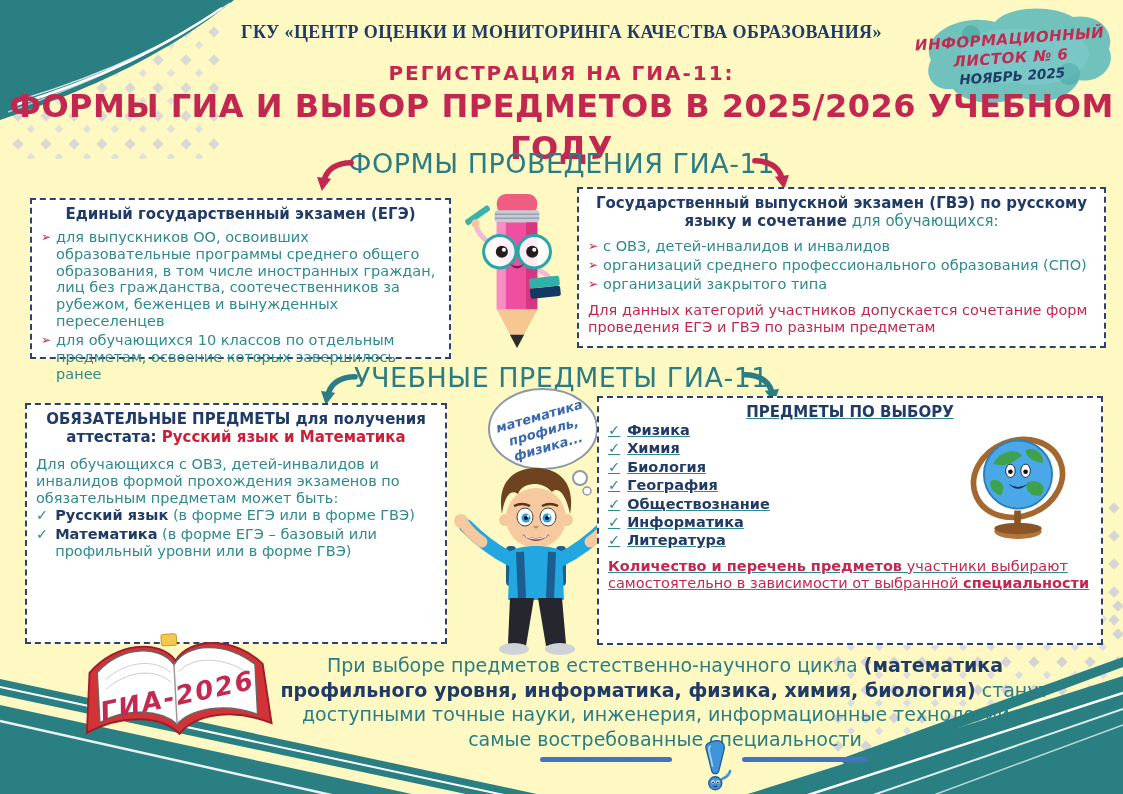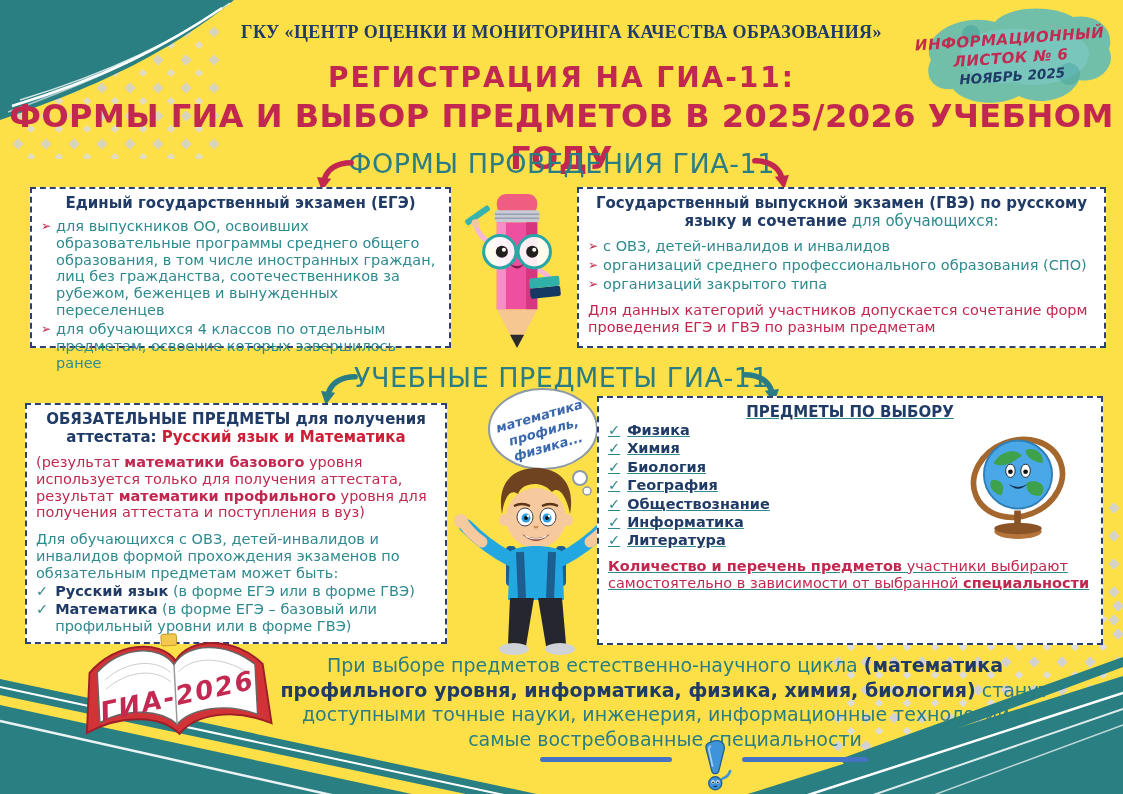--- a/index.html
+++ b/index.html
@@ -1,40 +1,40 @@
 <!DOCTYPE html>
 <html><head>
 <meta charset="utf-8">
 <style>
   html,body{margin:0;padding:0;background:#fff;}
-  .poster{position:relative;width:1123px;height:794px;background:#fde047;overflow:hidden;
+  .poster{position:relative;width:1123px;height:794px;background:#fef9c3;overflow:hidden;
           font-family:"DejaVu Sans",sans-serif;}
   
   .org-title{position:absolute;top:22px;left:0;right:0;text-align:center;
              font-family:"Liberation Serif","DejaVu Serif",serif;font-weight:bold;
              font-size:18px;color:#1f3b66;letter-spacing:.4px;}
   .badge{position:absolute;top:4px;right:4px;width:218px;height:112px;}
   .badge svg{position:absolute;inset:0;}
   .badge-text{position:relative;text-align:center;padding-top:26px;transform:rotate(-4deg);
               font-style:italic;font-weight:bold;line-height:1.25;}
   .badge-l1,.badge-l2{color:#c22a52;font-size:15px;letter-spacing:.5px;}
   .badge-l3{color:#1f3b66;font-size:13.5px;}
   .main-title{position:absolute;top:60px;left:0;right:0;text-align:center;color:#c2284f;
               font-weight:bold;line-height:1.3;}
-  .main-title .t1{font-size:28px;letter-spacing:2px;}
+  .main-title .t1{font-size:20px;letter-spacing:2px;}
   .main-title .t2{font-size:32px;letter-spacing:.5px;}
   
   .sec-head{position:absolute;left:0;right:0;text-align:center;color:#2a7d84;
             font-size:27px;letter-spacing:.5px;}
   .sec1{top:148px;} .sec2{top:362px;}
   .arrow{position:absolute;}
   
   .box{position:absolute;border:2px dashed #2c4173;background:#fff;box-sizing:border-box;
        padding:5px 9px;font-size:14.5px;line-height:1.16;color:#2e8a8e;}
-  .box-ege{left:30px;top:187px;width:421px;height:161px;}
+  .box-ege{left:30px;top:198px;width:421px;height:161px;}
   .box-gve{left:577px;top:187px;width:529px;height:161px;}
   .box-mand{left:25px;top:403px;width:422px;height:241px;}
   .box-elect{left:597px;top:396px;width:506px;height:249px;text-decoration:underline;}
   .bx-title{text-align:center;font-weight:bold;color:#1f3b66;font-size:15px;line-height:1.2;}
   .blue-b{color:#1f3b66;font-weight:bold;}
   .red-b{color:#cc1f35;font-weight:bold;}
   .crim{color:#c2284f;}
   .crim-b{color:#c2284f;font-weight:bold;}
   .teal{color:#2e8a8e;}
   .blt{display:flex;margin-top:2px;}
@@ -126,21 +126,21 @@
   </svg>
 
   <div class="box box-ege">
     <div class="bx-title">Единый государственный экзамен (ЕГЭ)</div>
     <div class="blt mt6">
       <span class="mark">➢</span>
       <span class="teal">для выпускников ОО, освоивших образовательные программы среднего общего образования, в том числе иностранных граждан, лиц без гражданства, соотечественников за рубежом, беженцев и вынужденных переселенцев</span>
     </div>
     <div class="blt">
       <span class="mark">➢</span>
-      <span class="teal">для обучающихся 4 классов по отдельным предметам, освоение которых завершилось ранее</span>
+      <span class="teal">для обучающихся 10 классов по отдельным предметам, освоение которых завершилось ранее</span>
     </div>
   </div>
 
   <svg class="illus" style="left:462px;top:190px" width="104" height="166" viewBox="0 0 100 164">
     <path d="M33,56 C20,50 14,42 12,34" stroke="#f4b8d6" stroke-width="5" fill="none" stroke-linecap="round"></path>
     <rect x="0" y="22" width="28" height="6" rx="2" transform="rotate(-35 14 25)" fill="#39b3ae"></rect>
     <circle cx="12" cy="33" r="4" fill="#f6c79c"></circle>
     <path d="M73,78 C84,84 90,90 90,98" stroke="#f4b8d6" stroke-width="5" fill="none" stroke-linecap="round"></path>
     <rect x="33" y="4" width="40" height="20" rx="9" fill="#ef5d80"></rect>
     <rect x="31" y="20" width="44" height="12" rx="3" fill="#c7cbd6"></rect>
@@ -188,23 +188,20 @@
     <polygon points="1,20 16,22 6,35" fill="#2a7d84"></polygon>
   </svg>
   <svg class="arrow" style="left:742px;top:370px" width="38" height="34" viewBox="0 0 40 36">
     <path d="M3,5 C18,5 28,12 31,22" fill="none" stroke="#2a7d84" stroke-width="6" stroke-linecap="round"></path>
     <polygon points="39,20 24,22 34,35" fill="#2a7d84"></polygon>
   </svg>
 
   <div class="box box-mand" style="font-size:14.5px">
     <div class="bx-title">
       <span class="blue-b">ОБЯЗАТЕЛЬНЫЕ ПРЕДМЕТЫ</span><span class="blue-b"> для получения аттестата: </span><span class="red-b">Русский язык и Математика</span>
-    </div>
-    <div class="crim mt8">
-      <span>(результат </span><span class="crim-b">математики базового</span><span> уровня используется только для получения аттестата, результат </span><span class="crim-b">математики профильного</span><span> уровня для получения аттестата и поступления в вуз)</span>
     </div>
     <div class="teal mt10">Для обучающихся с ОВЗ, детей-инвалидов и инвалидов формой прохождения экзаменов по обязательным предметам может быть:</div>
     <div class="chk">
       <span class="mark">✓</span>
       <span><span class="blue-b">Русский язык</span><span class="teal"> (в форме ЕГЭ или в форме ГВЭ)</span></span>
     </div>
     <div class="chk">
       <span class="mark">✓</span>
       <span><span class="blue-b">Математика</span><span class="teal"> (в форме ЕГЭ – базовый или профильный уровни или в форме ГВЭ)</span></span>
     </div>

